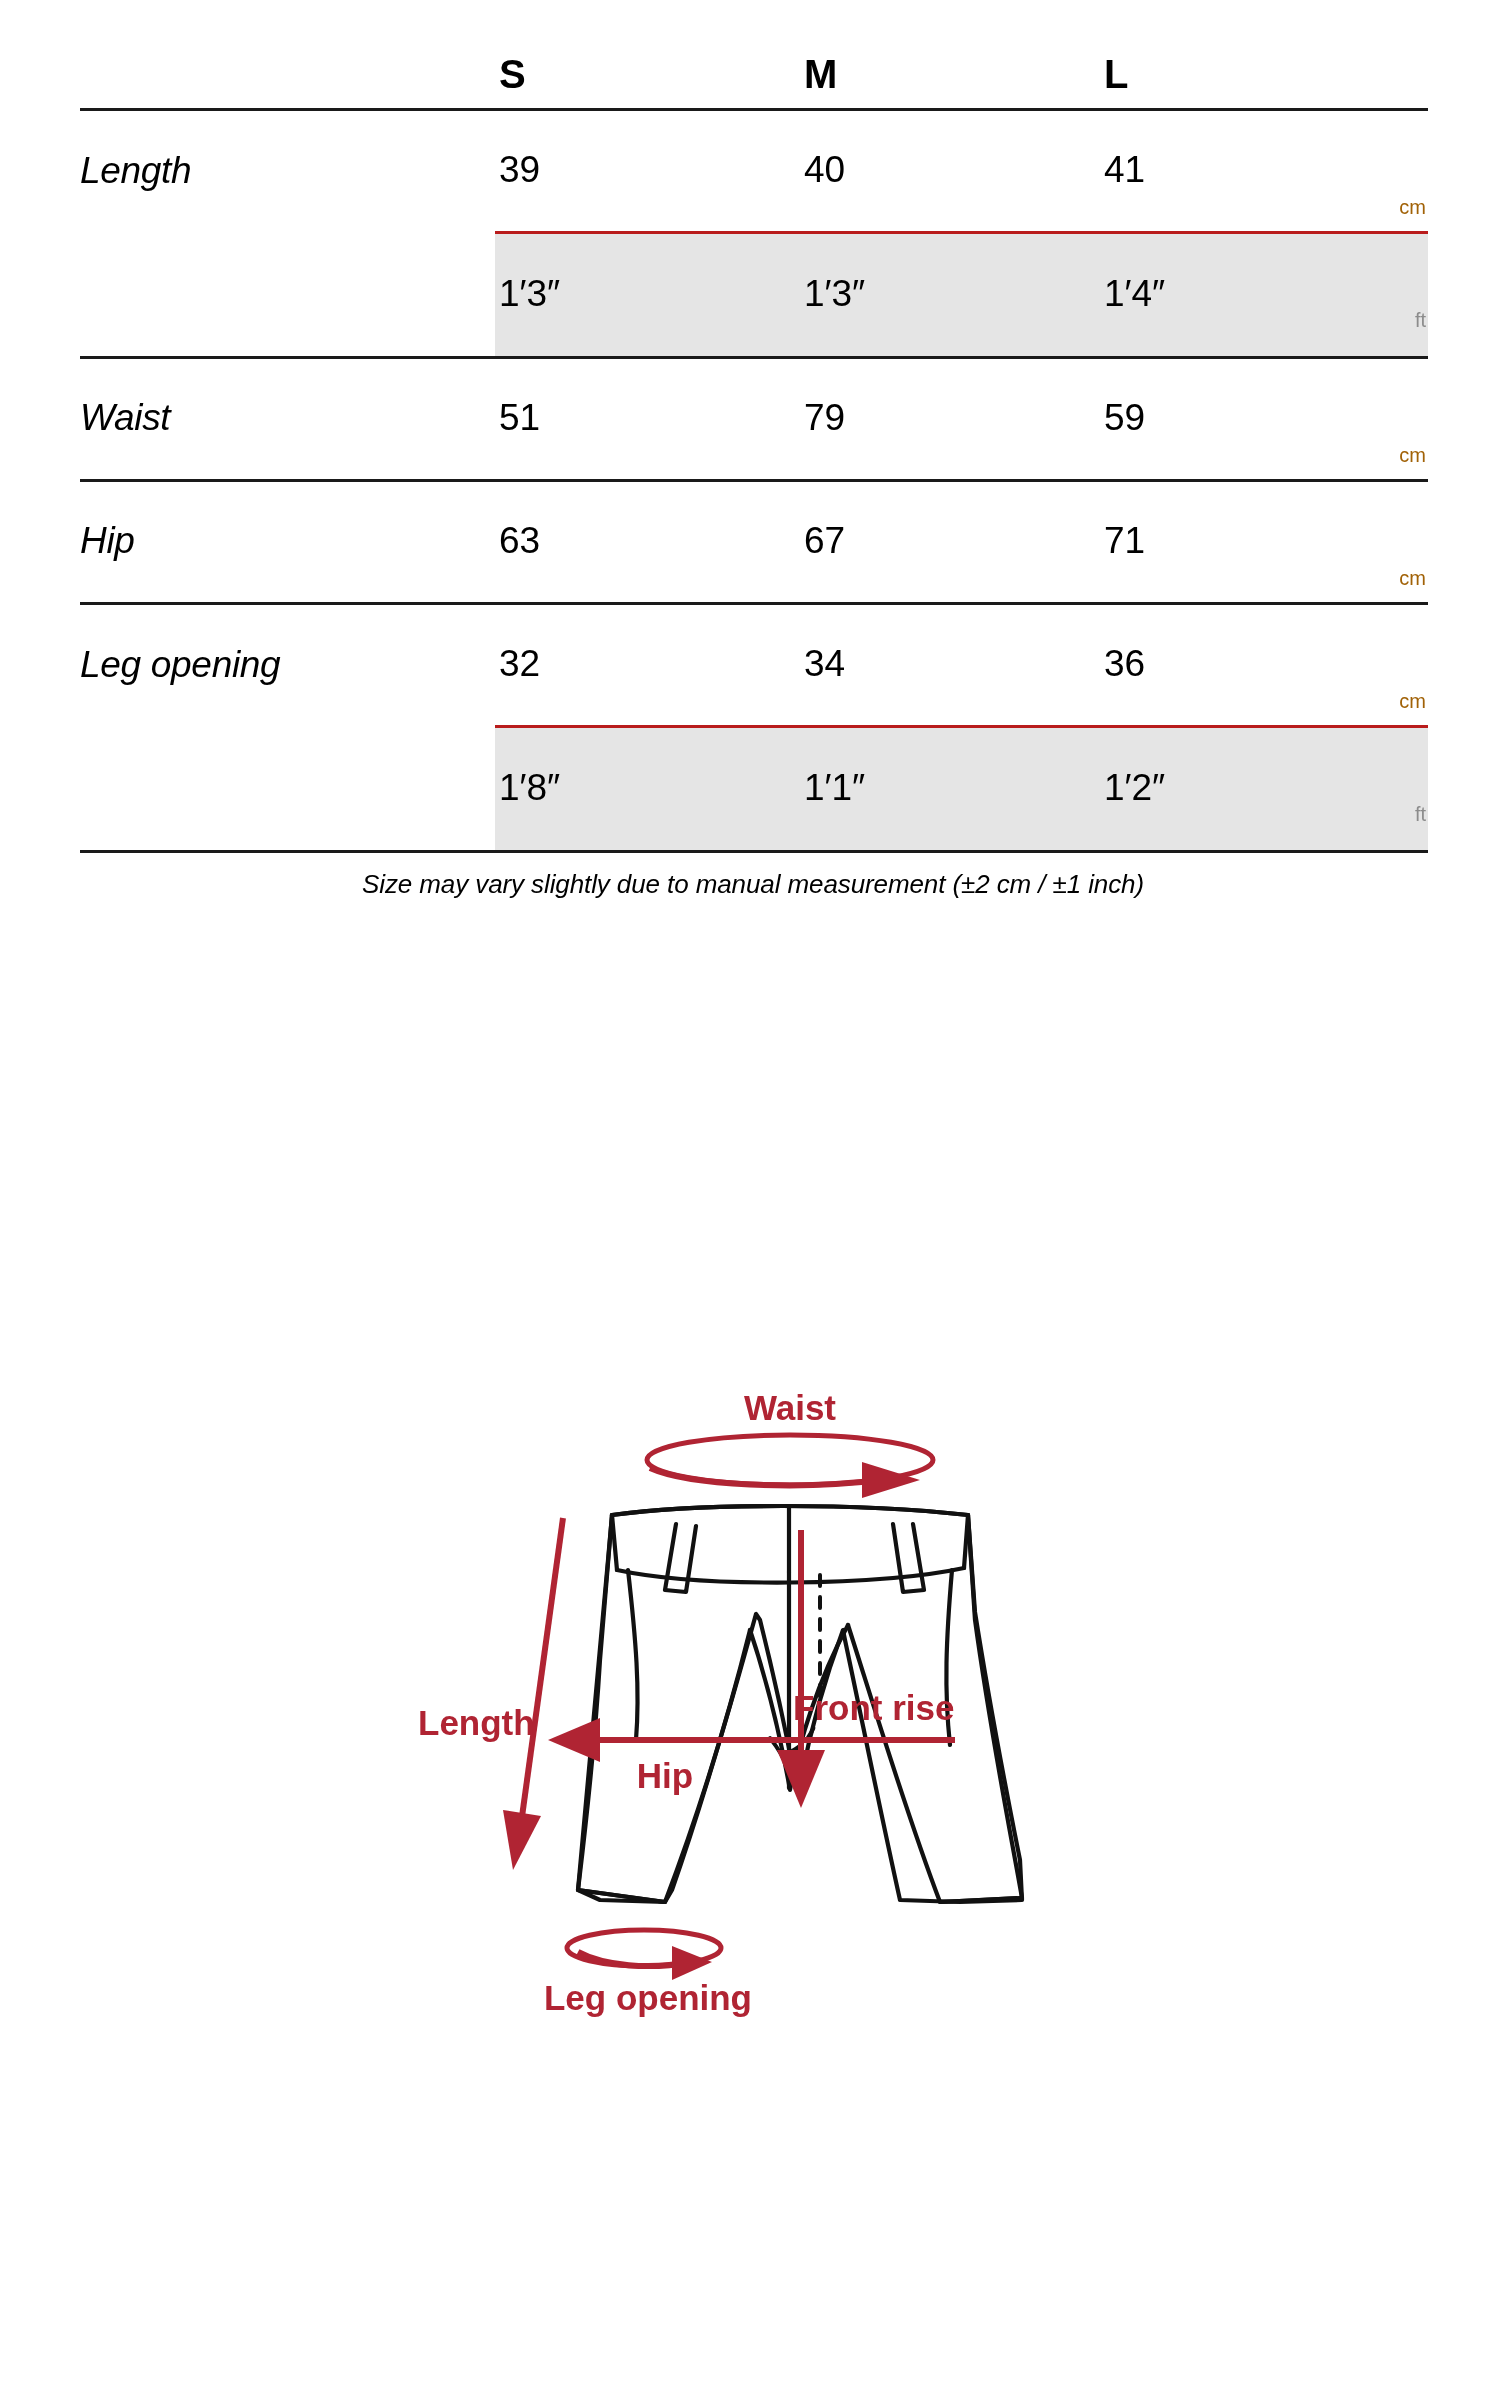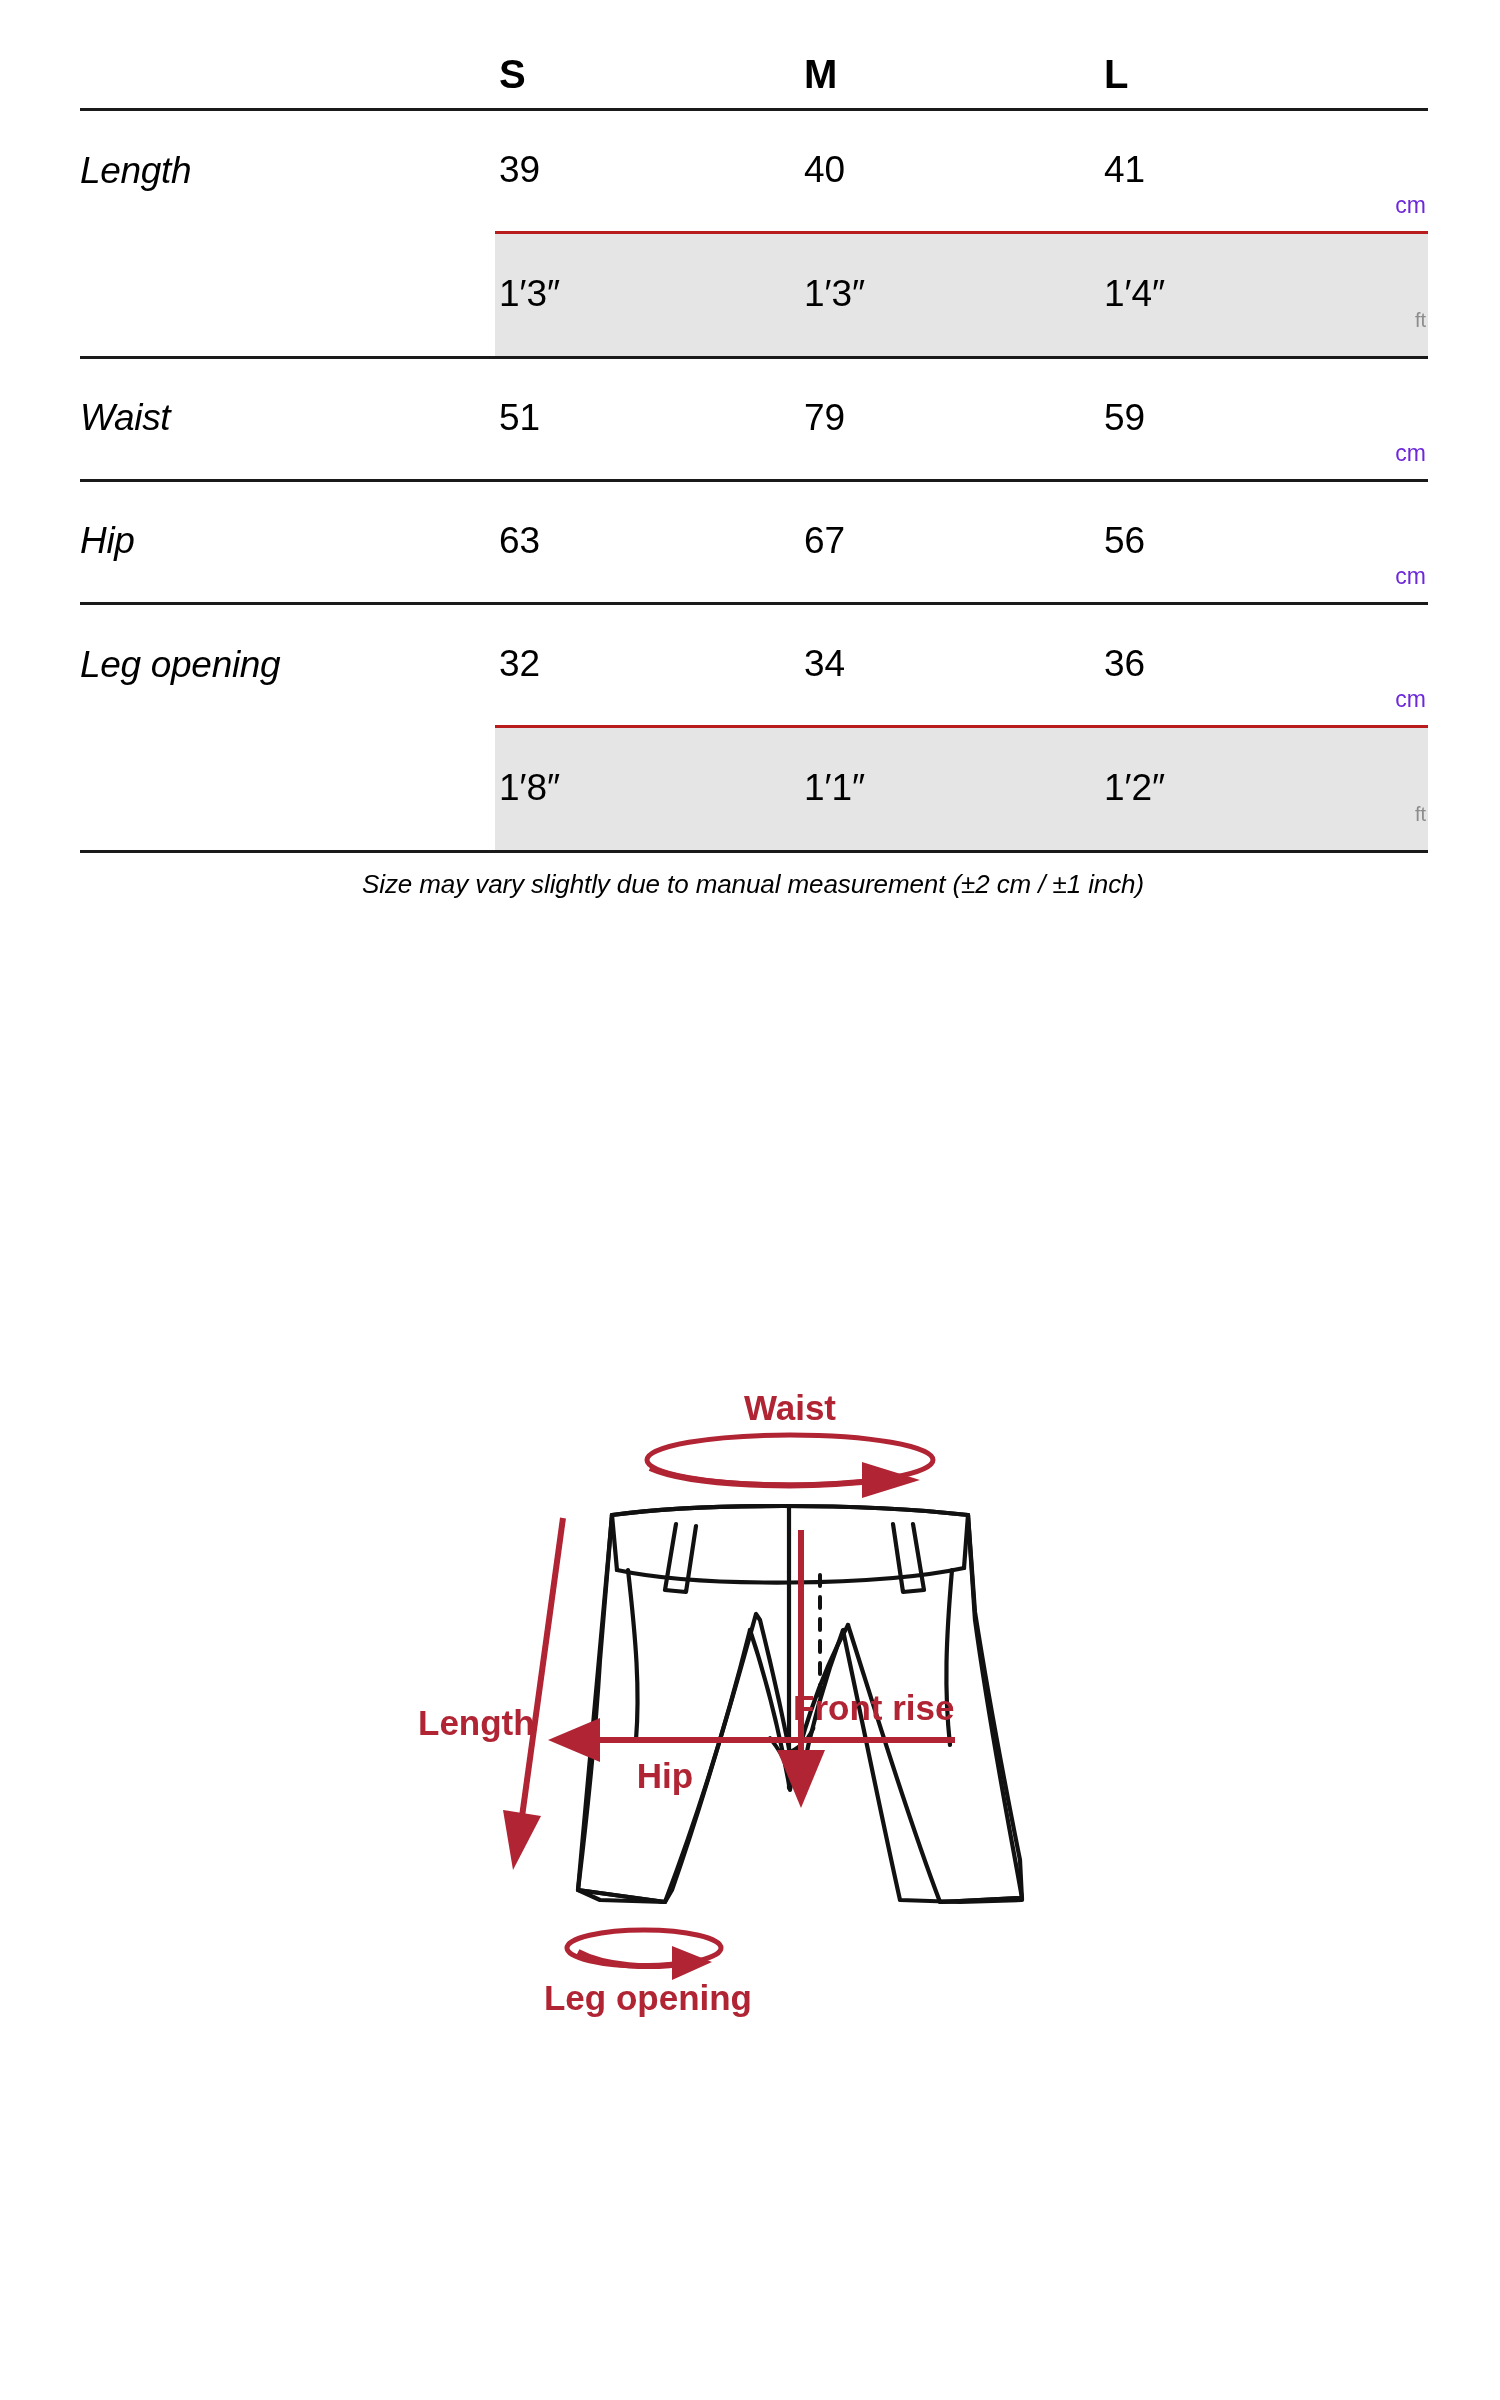--- a/index.html
+++ b/index.html
@@ -65,22 +65,22 @@
     font-style: italic;
     letter-spacing: -0.3px;
     padding-bottom: 2px;
   }
   tr.row-cm > td.cell-val {
     font-size: 37px;
     padding-left: 4px;
     padding-bottom: 2px;
   }
   tr.row-cm > td.cell-unit {
-    font-size: 23px;
-    color: #6d28d9;
+    font-size: 20px;
+    color: #a16207;
     text-align: right;
     padding-right: 2px;
     vertical-align: bottom;
     padding-bottom: 12px;
   }
 
   
   tr.row-ft > td {
     height: 98px;
   }
@@ -182,21 +182,21 @@
         <td class="cell-val">51</td>
         <td class="cell-val">79</td>
         <td class="cell-val">59</td>
         <td class="cell-unit">cm</td>
       </tr>
 
       <tr class="row-cm">
         <td class="cell-label">Hip</td>
         <td class="cell-val">63</td>
         <td class="cell-val">67</td>
-        <td class="cell-val">56</td>
+        <td class="cell-val">71</td>
         <td class="cell-unit">cm</td>
       </tr>
 
       <tr class="row-cm">
         <td class="cell-label">Leg opening</td>
         <td class="cell-val">32</td>
         <td class="cell-val">34</td>
         <td class="cell-val">36</td>
         <td class="cell-unit">cm</td>
       </tr>

